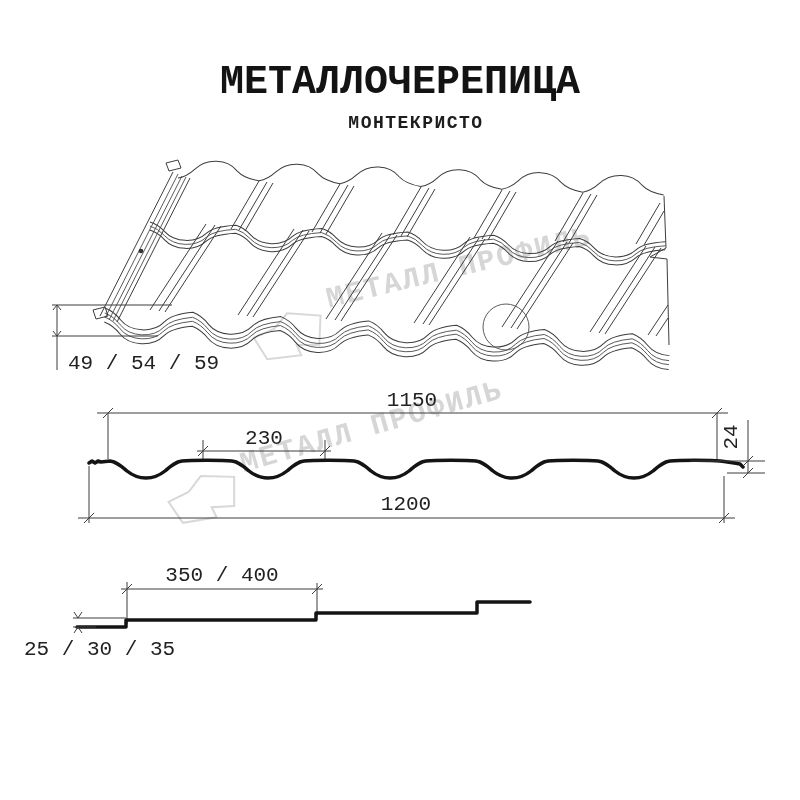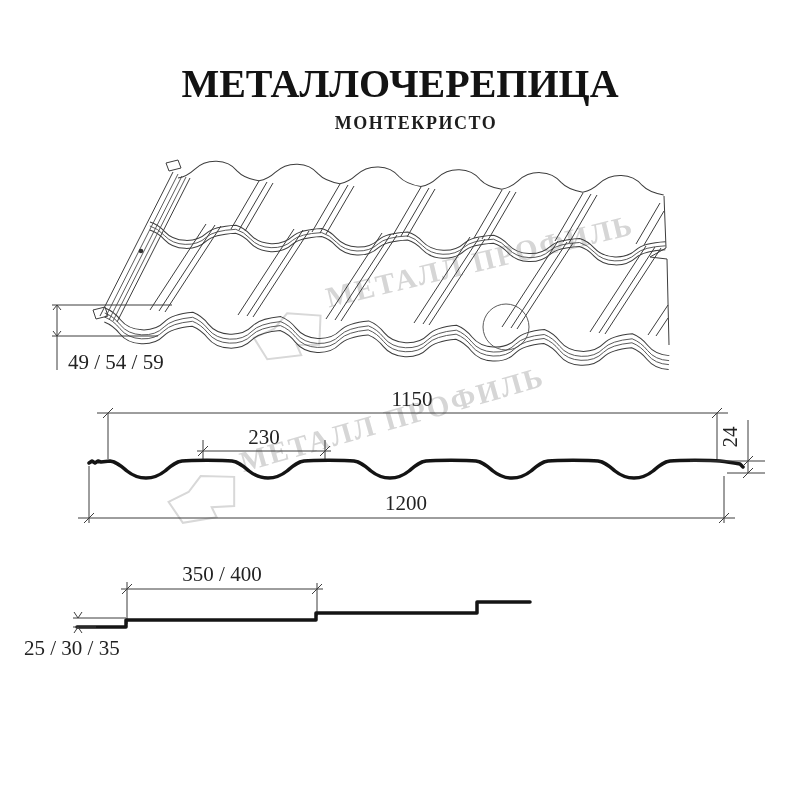--- a/index.html
+++ b/index.html
@@ -1,17 +1,17 @@
 <!DOCTYPE html>
 <html><head>
 <meta charset="utf-8">
 <style>
   html,body{margin:0;padding:0;background:#ffffff;}
   #page{position:relative;width:800px;height:800px;background:#ffffff;overflow:hidden;
-        font-family:Liberation Serif, serif;border-radius:26px;}
+        font-family:Liberation Mono, monospace;border-radius:26px;}
   .title{position:absolute;top:60px;left:0;width:800px;text-align:center;
          font-size:40px;font-weight:700;letter-spacing:0px;color:#131313;}
   .subtitle{position:absolute;top:113px;left:16px;width:800px;text-align:center;
             font-size:18px;font-weight:600;letter-spacing:1.5px;color:#1d1d1d;}
   svg{position:absolute;top:0;left:0;}
   .thin{stroke:#3d3d3d;stroke-width:1;fill:none;}
   .thin2{stroke:#4a4a4a;stroke-width:0.9;fill:none;}
   .thick{stroke:#141414;stroke-width:3.5;fill:none;stroke-linecap:round;stroke-linejoin:round;}
   .dimline{stroke:#3d3d3d;stroke-width:1;fill:none;}
   .dimtext{font-size:21px;fill:#222222;font-weight:500;}

